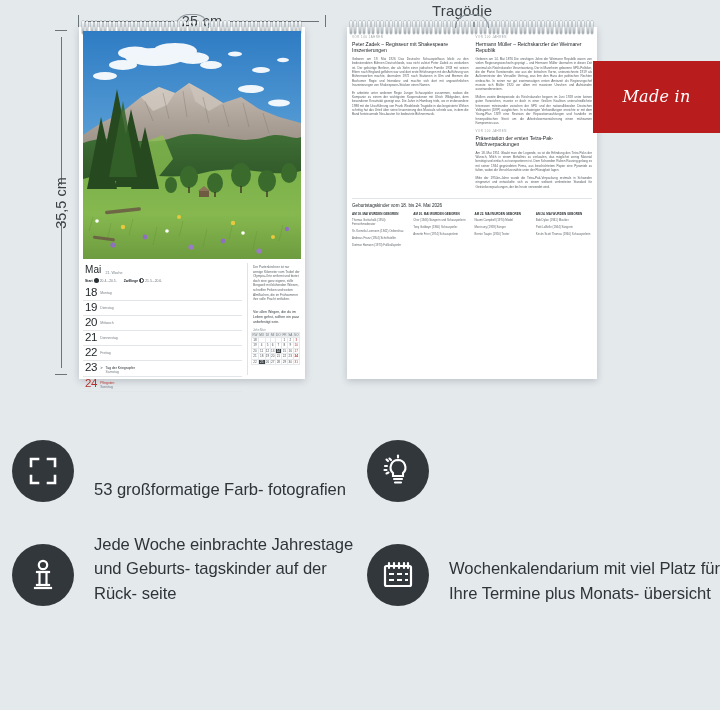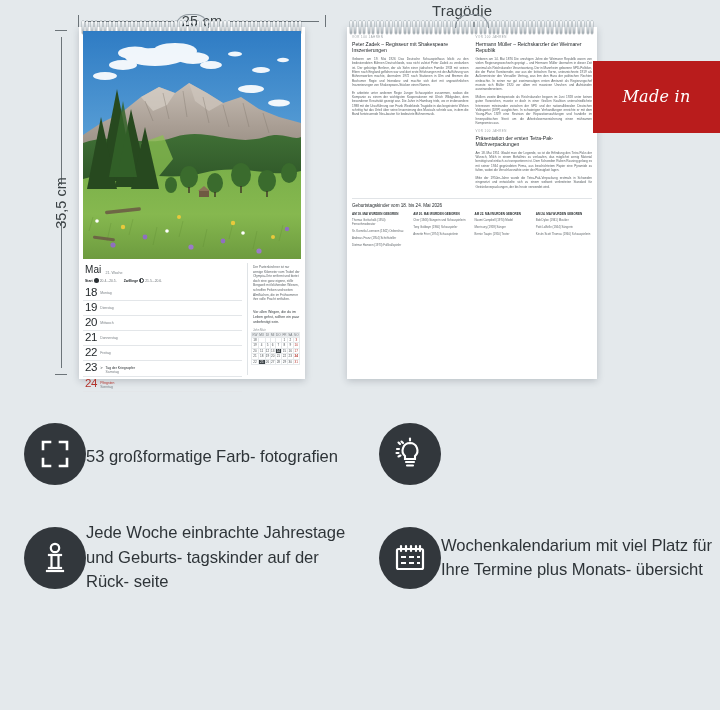--- a/index.html
+++ b/index.html
@@ -145,21 +145,21 @@
     line-height: 17px; letter-spacing: .3px; margin-bottom: 1px;
   }
   .badge .europe { font-size: 23px; line-height: 25px; letter-spacing: 1.1px; }
 
   
   .features {
     position: absolute; left: 0; top: 398px; width: 720px; height: 312px;
     display: grid; grid-template-columns: 355px 365px; align-content: start;
   }
   .fcol { padding: 0; }
-  .frow { display: flex; align-items: center; height: 104px; padding-left: 24px; }
+  .frow { display: flex; align-items: flex-end; gap: 20px; height: 104px; padding-left: 12px; }
   .fico {
     width: 62px; height: 62px; border-radius: 50%; background: #32373c; flex: none;
     display: flex; align-items: center; justify-content: center; margin-top: 7px;
   }
   .fico svg { display: block; }
   .ftext {
     font-size: 16.6px; line-height: 24.5px; color: #2e3438; padding-top: 8px;
     letter-spacing: -.05px;
   }
   .frow.r1 .ftext { padding-top: 14px; }

